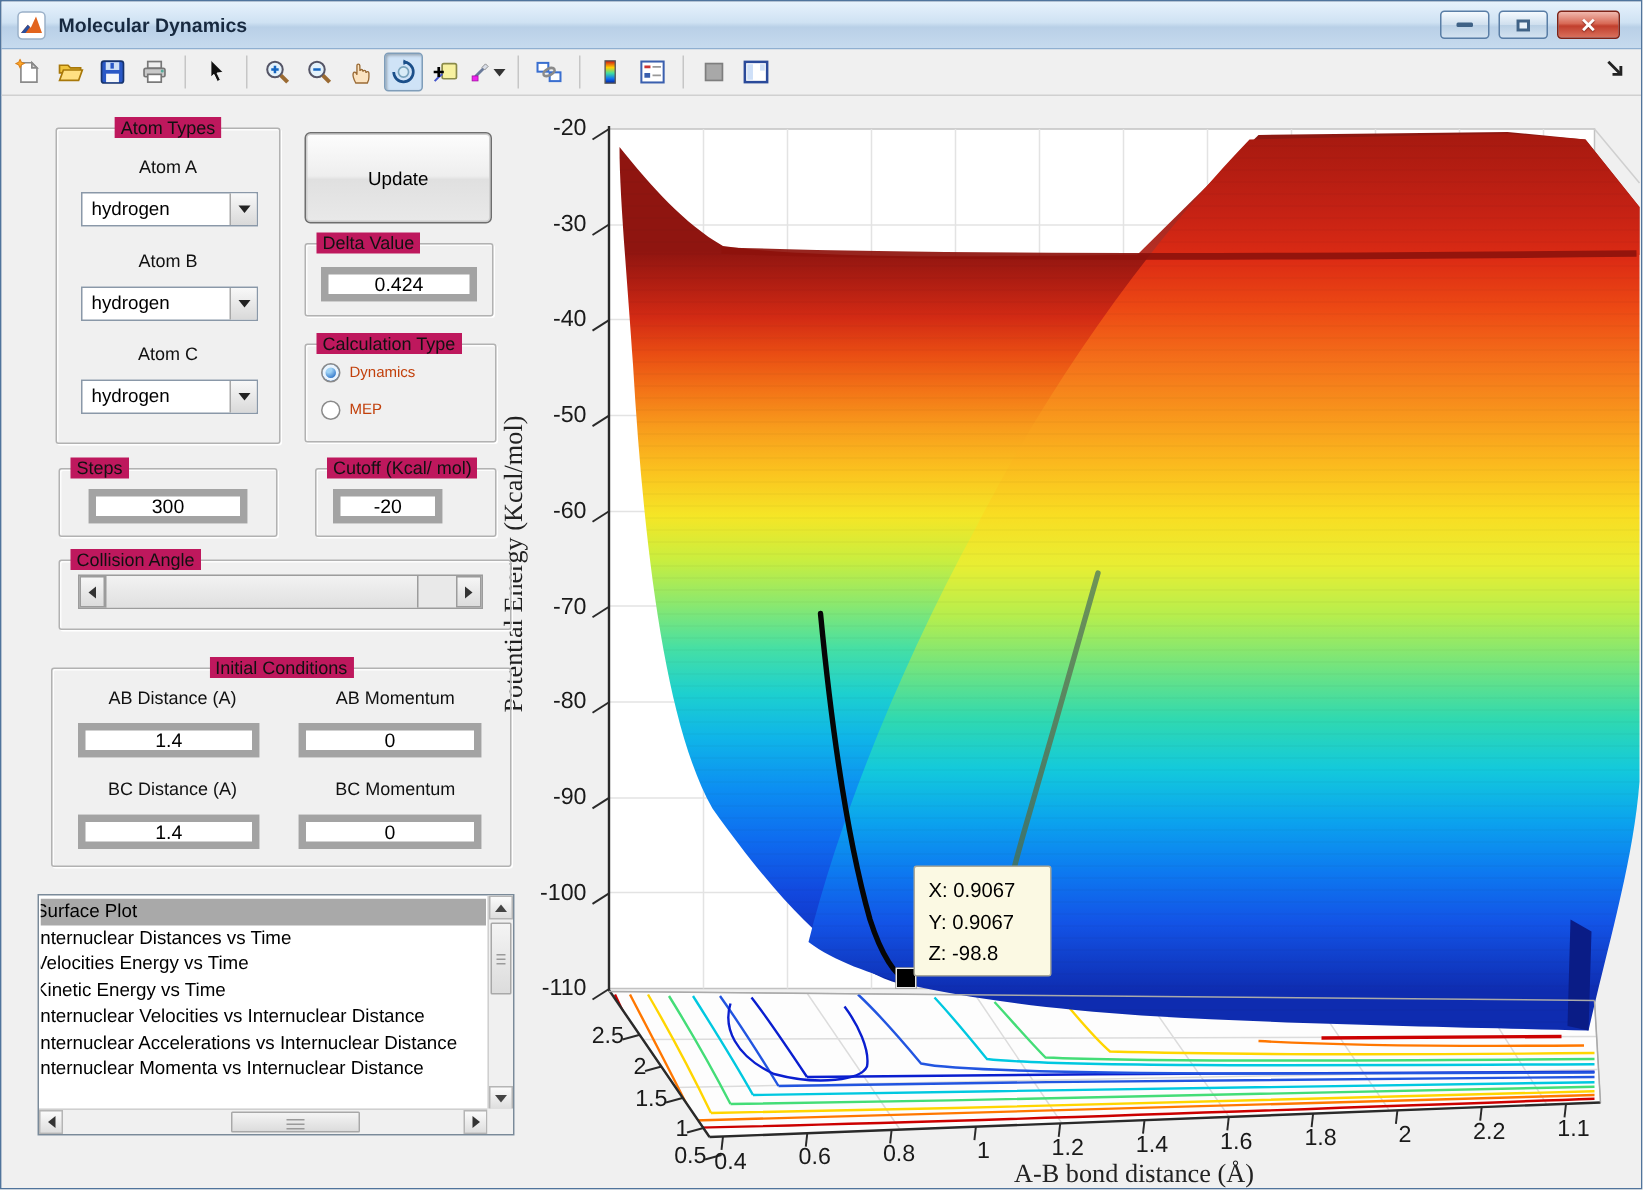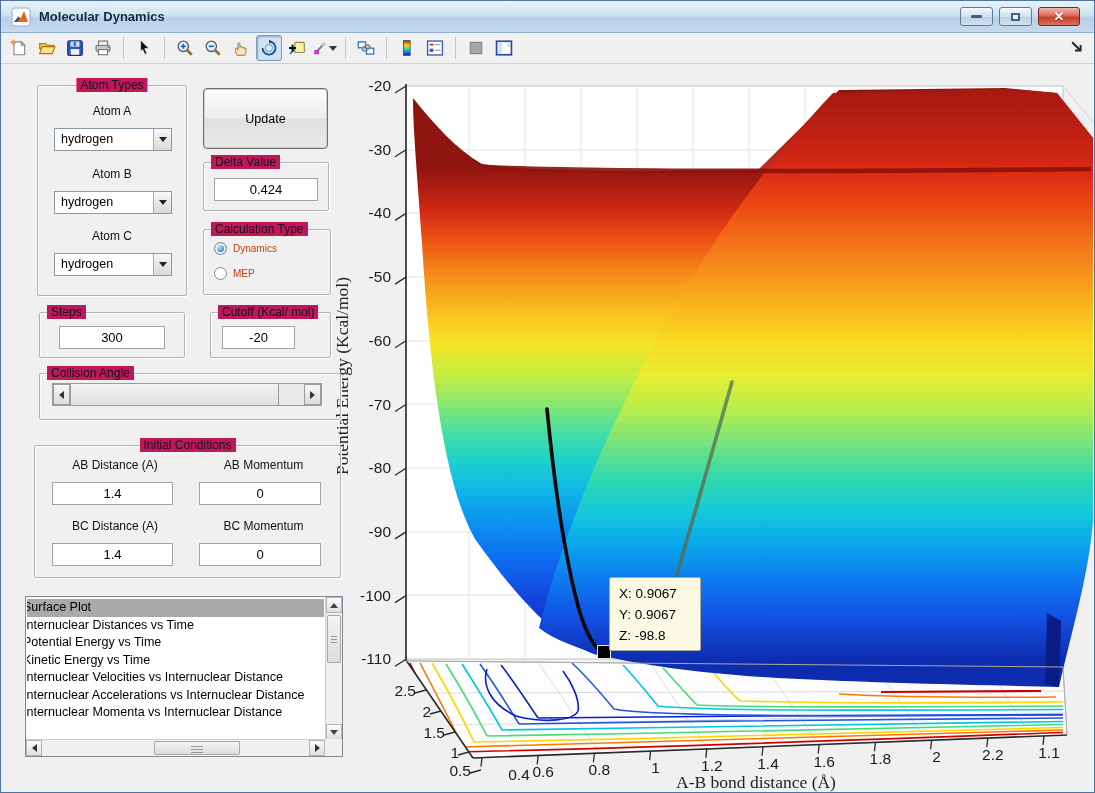--- a/index.html
+++ b/index.html
@@ -29,21 +29,21 @@
   .sep{width:1px;height:22px;background:#c6c6c6;margin:0 6px}
   .caret{width:0;height:0;border-left:4px solid transparent;border-right:4px solid transparent;border-top:5px solid #333;margin-left:2px}
   .dock{margin-left:auto;margin-right:6px}
 
   
   .grp{position:absolute;border:1px solid #b2b2b2;border-radius:2px;box-shadow:1px 1px 0 #fff, inset 1px 1px 0 #fdfdfd;z-index:4;background:transparent}
   .gt{position:absolute;top:-8px;background:#be185d;padding:0 4px;font-size:12px;color:#111;white-space:nowrap}
   .gt.c{left:50%;transform:translateX(-50%)}
   .gt.l{left:7px}
   .lbl{position:absolute;font-size:12px;color:#111;text-align:center}
-  .edit{position:absolute;height:23px;background:#fff;border:1px solid #a3a3a3;font:13px "Liberation Sans",sans-serif;text-align:center;color:#000;padding:0}
+  .edit{position:absolute;height:23px;background:#fff;border:5px solid #a3a3a3;font:13px "Liberation Sans",sans-serif;text-align:center;color:#000;padding:0}
   .combo{position:absolute;height:23px;background:#fff;border:1px solid #8a98a8}
   .combo .val{position:absolute;left:6px;top:3px;font-size:12.5px;color:#000}
   .combo .cb-btn{position:absolute;right:0;top:0;width:18px;height:21px;background:linear-gradient(#f8f8f8,#d9d9d9);border-left:1px solid #a8a8a8;display:flex;align-items:center;justify-content:center}
   .combo .cb-btn .tri{width:0;height:0;border-left:4px solid transparent;border-right:4px solid transparent;border-top:5px solid #222}
   .btn-update{position:absolute;left:202px;top:87px;width:125px;height:61px;border:1px solid #6e6e6e;border-radius:4px;
     background:linear-gradient(#fdfdfd,#eee 48%,#e0e0e0 52%,#e9e9e9);box-shadow:0 0 0 1px #cfcfcf inset;
     font-size:12.5px;color:#000;display:flex;align-items:center;justify-content:center;z-index:4}
   .radio-row{position:absolute;left:10px;display:flex;align-items:center;gap:6px}
   .rad{width:13px;height:13px;border-radius:50%;border:1px solid #8a8a8a;background:#fff}
   .radio-row.sel .rad{background:radial-gradient(circle at 38% 32%, #9fd2f5 0 18%, #2e74c8 60%, #1a4c8e);box-shadow:inset 0 0 0 2px #eaf4fd}
@@ -426,21 +426,21 @@
       <div class="tick-label ylab" style="left: 338px; top: 76px;">-20</div>
       <div class="tick-label ylab" style="left: 338px; top: 139.7px;">-30</div>
       <div class="tick-label ylab" style="left: 338px; top: 203.4px;">-40</div>
       <div class="tick-label ylab" style="left: 338px; top: 267.1px;">-50</div>
       <div class="tick-label ylab" style="left: 338px; top: 330.8px;">-60</div>
       <div class="tick-label ylab" style="left: 338px; top: 394.5px;">-70</div>
       <div class="tick-label ylab" style="left: 338px; top: 458.2px;">-80</div>
       <div class="tick-label ylab" style="left: 338px; top: 521.9px;">-90</div>
       <div class="tick-label ylab" style="left: 338px; top: 585.6px;">-100</div>
       <div class="tick-label ylab" style="left: 338px; top: 649.3px;">-110</div>
-      <div class="tick-label xlab" style="left: 468px; top: 764.6px; margin-left: 32px;">0.4</div>
+      <div class="tick-label xlab" style="left: 468px; top: 764.6px;">0.4</div>
       <div class="tick-label xlab" style="left: 524.2px; top: 762.43px;">0.6</div>
       <div class="tick-label xlab" style="left: 580.4px; top: 760.26px;">0.8</div>
       <div class="tick-label xlab" style="left: 636.6px; top: 758.09px;">1</div>
       <div class="tick-label xlab" style="left: 692.8px; top: 755.92px;">1.2</div>
       <div class="tick-label xlab" style="left: 749px; top: 753.75px;">1.4</div>
       <div class="tick-label xlab" style="left: 805.2px; top: 751.58px;">1.6</div>
       <div class="tick-label xlab" style="left: 861.4px; top: 749.41px;">1.8</div>
       <div class="tick-label xlab" style="left: 917.6px; top: 747.24px;">2</div>
       <div class="tick-label xlab" style="left: 973.8px; top: 745.07px;">2.2</div>
       <div class="tick-label xlab" style="left: 1030px; top: 742.9px;">1.1</div>
@@ -538,21 +538,21 @@
     <div class="lbl" style="left:10px;top:73px;width:140px">BC Distance (A)</div>
     <div class="lbl" style="left:160px;top:73px;width:137px">BC Momentum</div>
     <input class="edit" style="left: 17px; top: 97px; width: 121px;" readonly="" value="1.4">
     <input class="edit" style="left: 164px; top: 97px; width: 122px;" readonly="" value="0">
   </div>
 
   <div class="listbox">
     <div id="lb-items">
         <div class="lbi sel">Surface Plot</div>
         <div class="lbi">Internuclear Distances vs Time</div>
-        <div class="lbi">Potential Energy vs Time</div>
+        <div class="lbi">Velocities Energy vs Time</div>
         <div class="lbi">Kinetic Energy vs Time</div>
         <div class="lbi">Internuclear Velocities vs Internuclear Distance</div>
         <div class="lbi">Internuclear Accelerations vs Internuclear Distance</div>
         <div class="lbi">Internuclear Momenta vs Internuclear Distance</div>
       </div>
     <div class="vsb">
       <span class="sb-btn" style="left:0;top:0">
           <span class="tri-u"></span>
         </span>
       <span class="sb-thumb" style="left:1px;top:18px;width:14px;height:48px">

